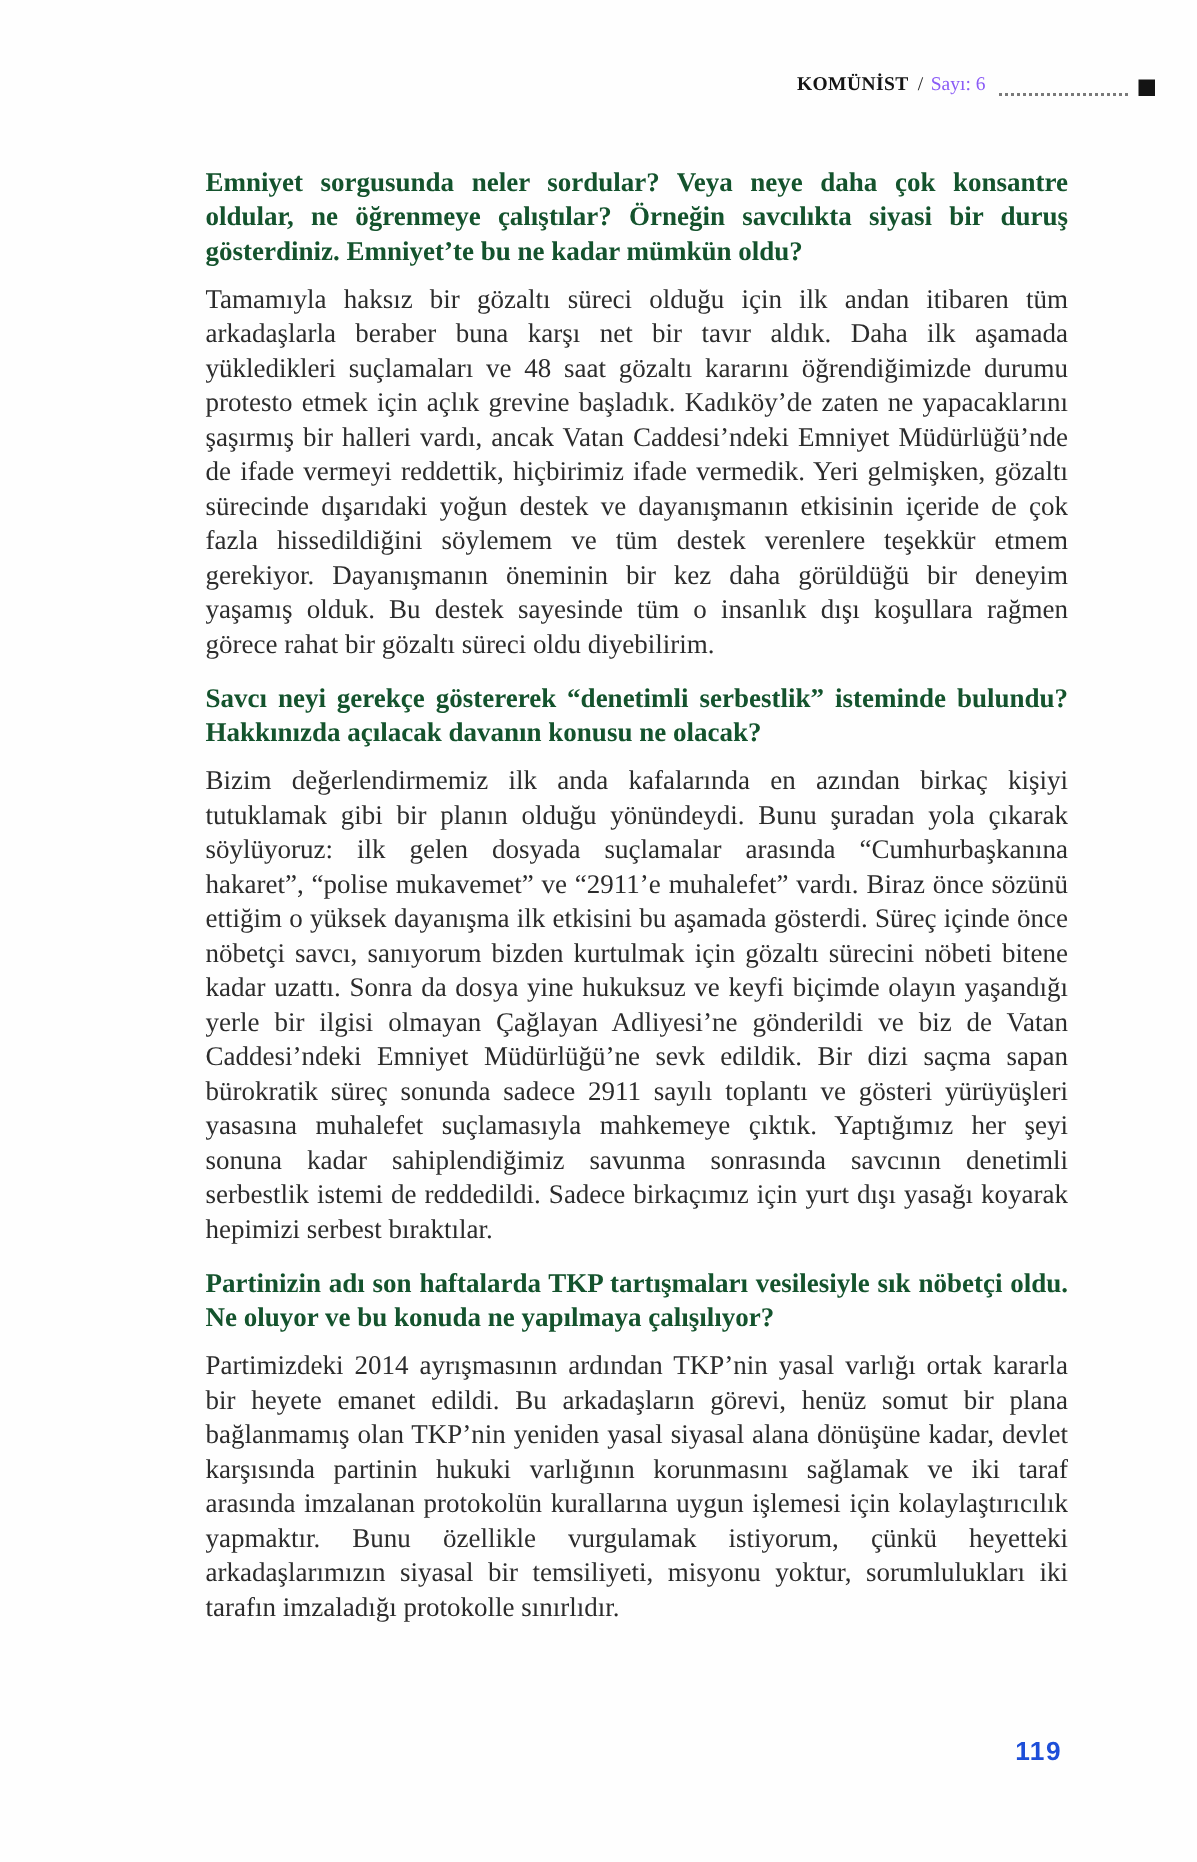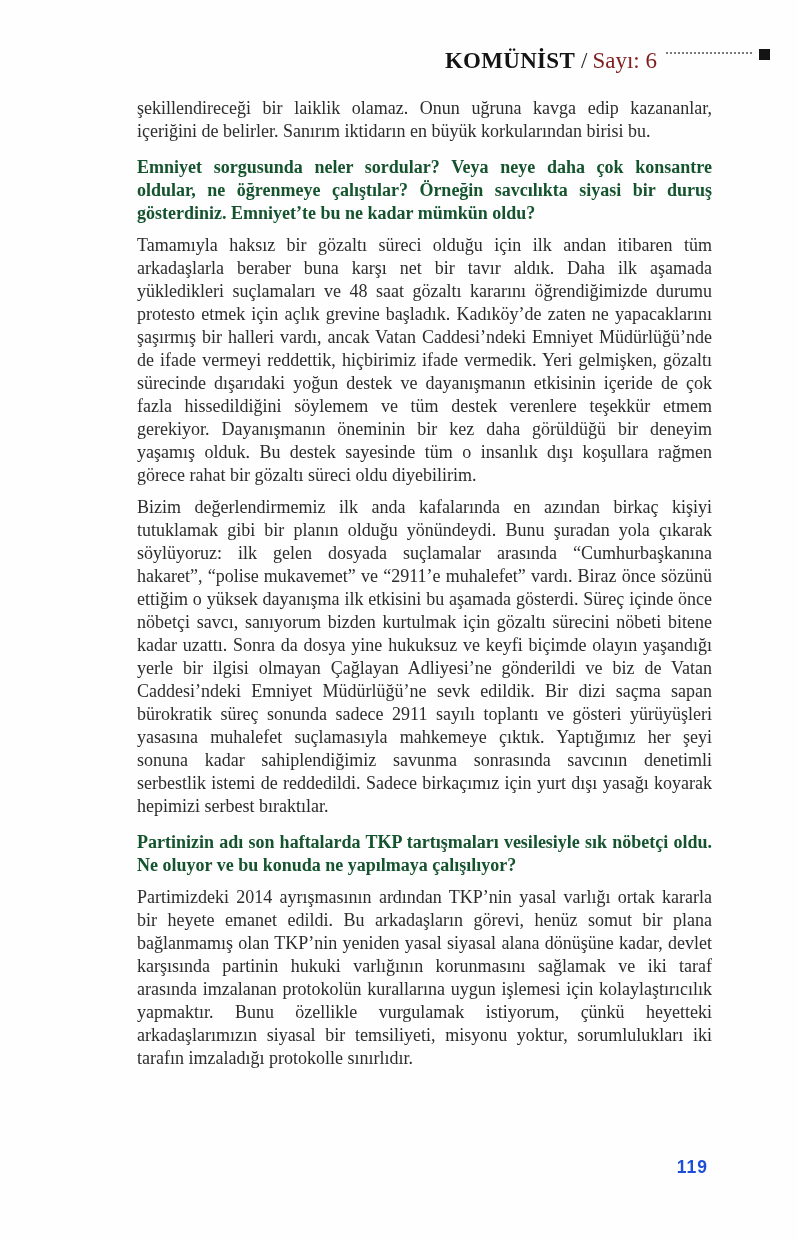--- a/index.html
+++ b/index.html
@@ -16,36 +16,36 @@
     color: #2c2c2c;
     overflow: hidden;
   }
   
   .running-head {
     position: absolute;
     top: 48px;
     left: 137px;
     right: 28px;
     display: flex;
-    align-items: flex-start;
+    align-items: flex-end;
     justify-content: flex-end;
-    font-size: 23px;
+    font-size: 13px;
     white-space: nowrap;
   }
   .journal-title {
     font-weight: bold;
     color: #141414;
     letter-spacing: 0.3px;
   }
   .head-sep {
     margin: 0 5px 0 6px;
     color: #222;
   }
   .issue-label {
-    color: #7f1d1d;
+    color: #8b5cf6;
   }
   .dotted-leader {
     width: 86px;
     height: 0;
     border-bottom: 2px dotted #7a7a7a;
     margin: 4px 7px 0 9px;
   }
   .end-square {
     width: 11px;
     height: 11px;
@@ -92,23 +92,23 @@
 
   <div class="running-head">
     <span class="journal-title">KOMÜNİST</span>
     <span class="head-sep">/</span>
     <span class="issue-label">Sayı: 6</span>
     <span class="dotted-leader"></span>
     <span class="end-square"></span>
   </div>
 
   <div class="content">
-    <p class="answer">şekillendireceği bir laiklik olamaz. Onun uğruna kavga edip kazananlar, içeriğini de belirler. Sanırım iktidarın en büyük korkularından birisi bu.</p>
     <p class="question">Emniyet sorgusunda neler sordular? Veya neye daha çok konsantre oldular, ne öğrenmeye çalıştılar? Örneğin savcılıkta siyasi bir duruş gösterdiniz. Emniyet’te bu ne kadar mümkün oldu?</p>
     <p class="answer">Tamamıyla haksız bir gözaltı süreci olduğu için ilk andan itibaren tüm arkadaşlarla beraber buna karşı net bir tavır aldık. Daha ilk aşamada yükledikleri suçlamaları ve 48 saat gözaltı kararını öğrendiğimizde durumu protesto etmek için açlık grevine başladık. Kadıköy’de zaten ne yapacaklarını şaşırmış bir halleri vardı, ancak Vatan Caddesi’ndeki Emniyet Müdürlüğü’nde de ifade vermeyi reddettik, hiçbirimiz ifade vermedik. Yeri gelmişken, gözaltı sürecinde dışarıdaki yoğun destek ve dayanışmanın etkisinin içeride de çok fazla hissedildiğini söylemem ve tüm destek verenlere teşekkür etmem gerekiyor. Dayanışmanın öneminin bir kez daha görüldüğü bir deneyim yaşamış olduk. Bu destek sayesinde tüm o insanlık dışı koşullara rağmen görece rahat bir gözaltı süreci oldu diyebilirim.</p>
+    <p class="question">Savcı neyi gerekçe göstererek “denetimli serbestlik” isteminde bulundu? Hakkınızda açılacak davanın konusu ne olacak?</p>
     <p class="answer">Bizim değerlendirmemiz ilk anda kafalarında en azından birkaç kişiyi tutuklamak gibi bir planın olduğu yönündeydi. Bunu şuradan yola çıkarak söylüyoruz: ilk gelen dosyada suçlamalar arasında “Cumhurbaşkanına hakaret”, “polise mukavemet” ve “2911’e muhalefet” vardı. Biraz önce sözünü ettiğim o yüksek dayanışma ilk etkisini bu aşamada gösterdi. Süreç içinde önce nöbetçi savcı, sanıyorum bizden kurtulmak için gözaltı sürecini nöbeti bitene kadar uzattı. Sonra da dosya yine hukuksuz ve keyfi biçimde olayın yaşandığı yerle bir ilgisi olmayan Çağlayan Adliyesi’ne gönderildi ve biz de Vatan Caddesi’ndeki Emniyet Müdürlüğü’ne sevk edildik. Bir dizi saçma sapan bürokratik süreç sonunda sadece 2911 sayılı toplantı ve gösteri yürüyüşleri yasasına muhalefet suçlamasıyla mahkemeye çıktık. Yaptığımız her şeyi sonuna kadar sahiplendiğimiz savunma sonrasında savcının denetimli serbestlik istemi de reddedildi. Sadece birkaçımız için yurt dışı yasağı koyarak hepimizi serbest bıraktılar.</p>
     <p class="question">Partinizin adı son haftalarda TKP tartışmaları vesilesiyle sık nöbetçi oldu. Ne oluyor ve bu konuda ne yapılmaya çalışılıyor?</p>
     <p class="answer">Partimizdeki 2014 ayrışmasının ardından TKP’nin yasal varlığı ortak kararla bir heyete emanet edildi. Bu arkadaşların görevi, henüz somut bir plana bağlanmamış olan TKP’nin yeniden yasal siyasal alana dönüşüne kadar, devlet karşısında partinin hukuki varlığının korunmasını sağlamak ve iki taraf arasında imzalanan protokolün kurallarına uygun işlemesi için kolaylaştırıcılık yapmaktır. Bunu özellikle vurgulamak istiyorum, çünkü heyetteki arkadaşlarımızın siyasal bir temsiliyeti, misyonu yoktur, sorumlulukları iki tarafın imzaladığı protokolle sınırlıdır.</p>
   </div>
 
   <div class="folio">119</div>
 
 </div>
 
 </body></html>

